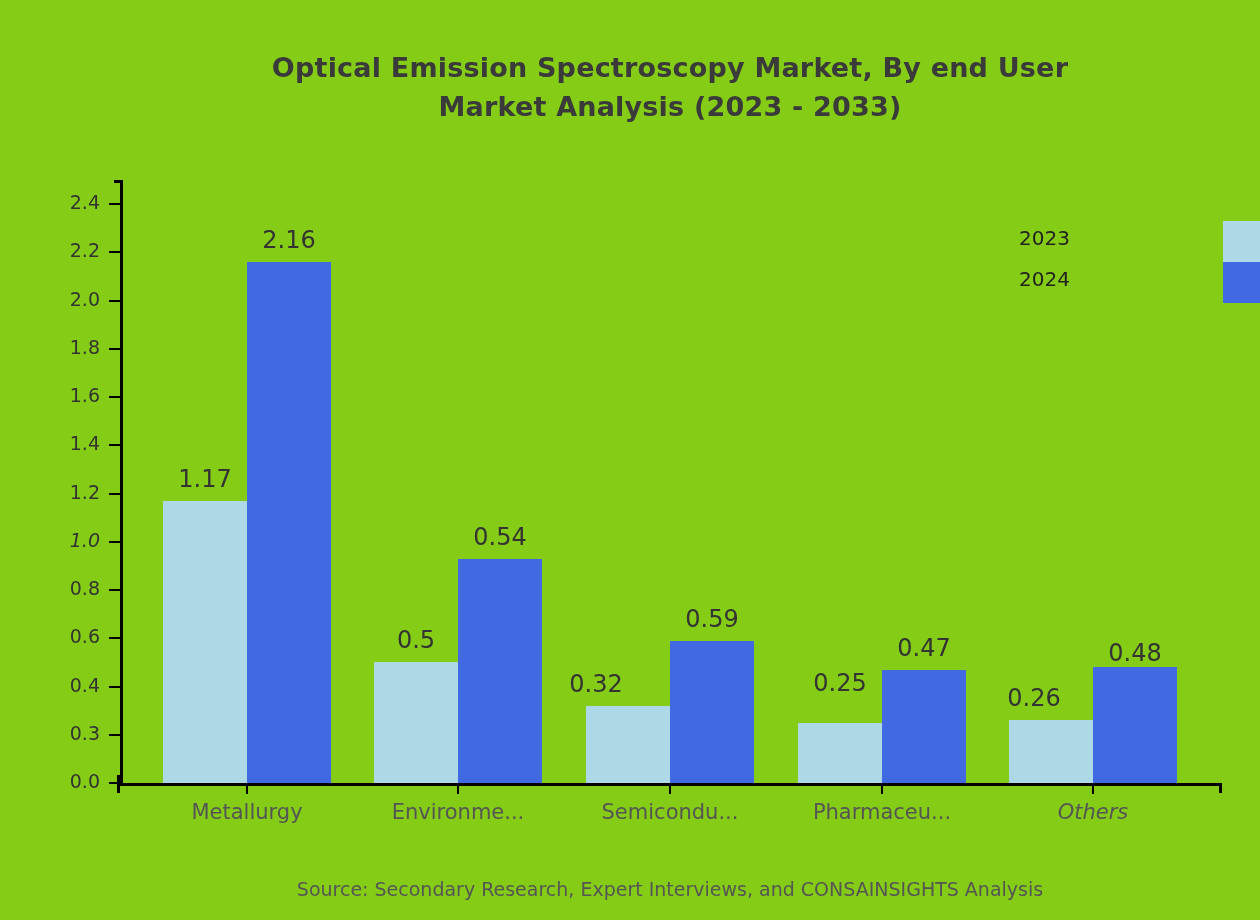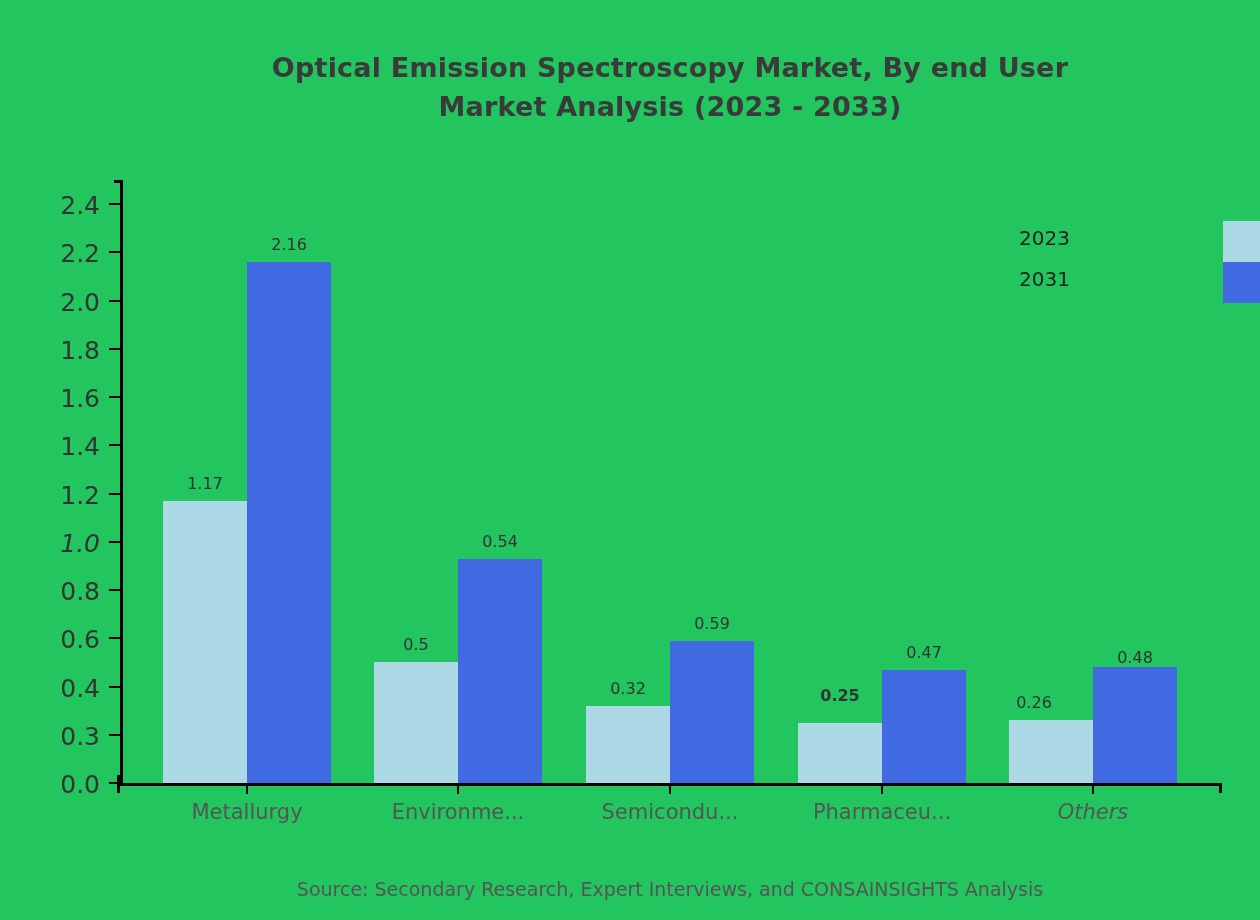--- a/index.html
+++ b/index.html
@@ -7,21 +7,21 @@
     padding: 0;
     background: #ffffff;
   }
   body {
     font-family: "DejaVu Sans", "Liberation Sans", sans-serif;
   }
   #chart-root {
     position: relative;
     width: 1260px;
     height: 920px;
-    background: #22c55e;
+    background: #84cc16;
     overflow: hidden;
   }
 
   
   .chart-title {
     position: absolute;
     left: 0;
     top: 48px;
     width: 1340px;
     text-align: center;
@@ -91,21 +91,21 @@
     left: -11px;
     width: 11px;
     height: 2px;
     background: #000000;
   }
   .ytick-label {
     position: absolute;
     right: 100%;
     top: -12px;
     margin-right: 9px;
-    font-size: 25px;
+    font-size: 19px;
     color: #333333;
     white-space: nowrap;
   }
   .ytick-wrap {
     position: absolute;
     left: 0;
     height: 0;
     width: 0;
   }
 
@@ -129,21 +129,21 @@
 
   
   .bar {
     position: absolute;
     bottom: 0;
   }
   .bar-2023 { background: #add8e6; }
   .bar-2033 { background: #4169e1; }
   .bar-value {
     position: absolute;
-    font-size: 16px;
+    font-size: 24px;
     color: #333333;
     white-space: nowrap;
     transform: translateX(-50%);
     text-align: left;
   }
 
   
   .legend {
     position: absolute;
     left: 1128px;
@@ -269,25 +269,25 @@
     <div id="bars">
         <div class="bar bar-2023" style="left: 43px; width: 84px; height: 282.204px;"></div>
         <div class="bar-value" style="left: 85px; bottom: 290.204px;">1.17</div>
         <div class="bar bar-2033" style="left: 127px; width: 84px; height: 520.992px;"></div>
         <div class="bar-value" style="left: 169px; bottom: 528.992px;">2.16</div>
         <div class="bar bar-2023" style="left: 254px; width: 84px; height: 120.6px;"></div>
         <div class="bar-value" style="left: 296px; bottom: 128.6px;">0.5</div>
         <div class="bar bar-2033" style="left: 338px; width: 84px; height: 224.316px;"></div>
         <div class="bar-value" style="left: 380px; bottom: 232.316px;">0.54</div>
         <div class="bar bar-2023" style="left: 466px; width: 84px; height: 77.184px;"></div>
-        <div class="bar-value" style="left: 508px; bottom: 85.184px; margin-top: 10px;">0.32</div>
+        <div class="bar-value" style="left: 476px; bottom: 85.184px; margin-top: 10px;">0.32</div>
         <div class="bar bar-2033" style="left: 550px; width: 84px; height: 142.308px;"></div>
         <div class="bar-value" style="left: 592px; bottom: 150.308px;">0.59</div>
         <div class="bar bar-2023" style="left: 678px; width: 84px; height: 60.3px;"></div>
-        <div class="bar-value" style="left: 720px; bottom: 78px; font-weight: bold;">0.25</div>
+        <div class="bar-value" style="left: 720px; bottom: 86px;">0.25</div>
         <div class="bar bar-2033" style="left: 762px; width: 84px; height: 113.364px;"></div>
         <div class="bar-value" style="left: 804px; bottom: 121.364px;">0.47</div>
         <div class="bar bar-2023" style="left: 889px; width: 84px; height: 62.712px;"></div>
         <div class="bar-value" style="left: 914px; bottom: 70.712px;">0.26</div>
         <div class="bar bar-2033" style="left: 973px; width: 84px; height: 115.776px;"></div>
         <div class="bar-value" style="left: 1015px; bottom: 116px;">0.48</div>
       </div>
     <div id="xticks">
         <div class="xtick" style="left: 126px;"></div>
         <div class="xtick-label" style="left: 127px;">Metallurgy</div>
@@ -301,19 +301,19 @@
         <div class="xtick-label" style="left: 973px; font-style: italic;">Others</div>
       </div>
   </div>
 
   <div class="legend">
     <div class="legend-row">
       <span class="legend-label">2023</span>
       <span class="legend-swatch sw-2023"></span>
     </div>
     <div class="legend-row">
-      <span class="legend-label">2031</span>
+      <span class="legend-label">2024</span>
       <span class="legend-swatch sw-2033"></span>
     </div>
   </div>
 
   <div class="chart-source">Source: Secondary Research, Expert Interviews, and CONSAINSIGHTS Analysis</div>
 </div>
 
 </body></html>

